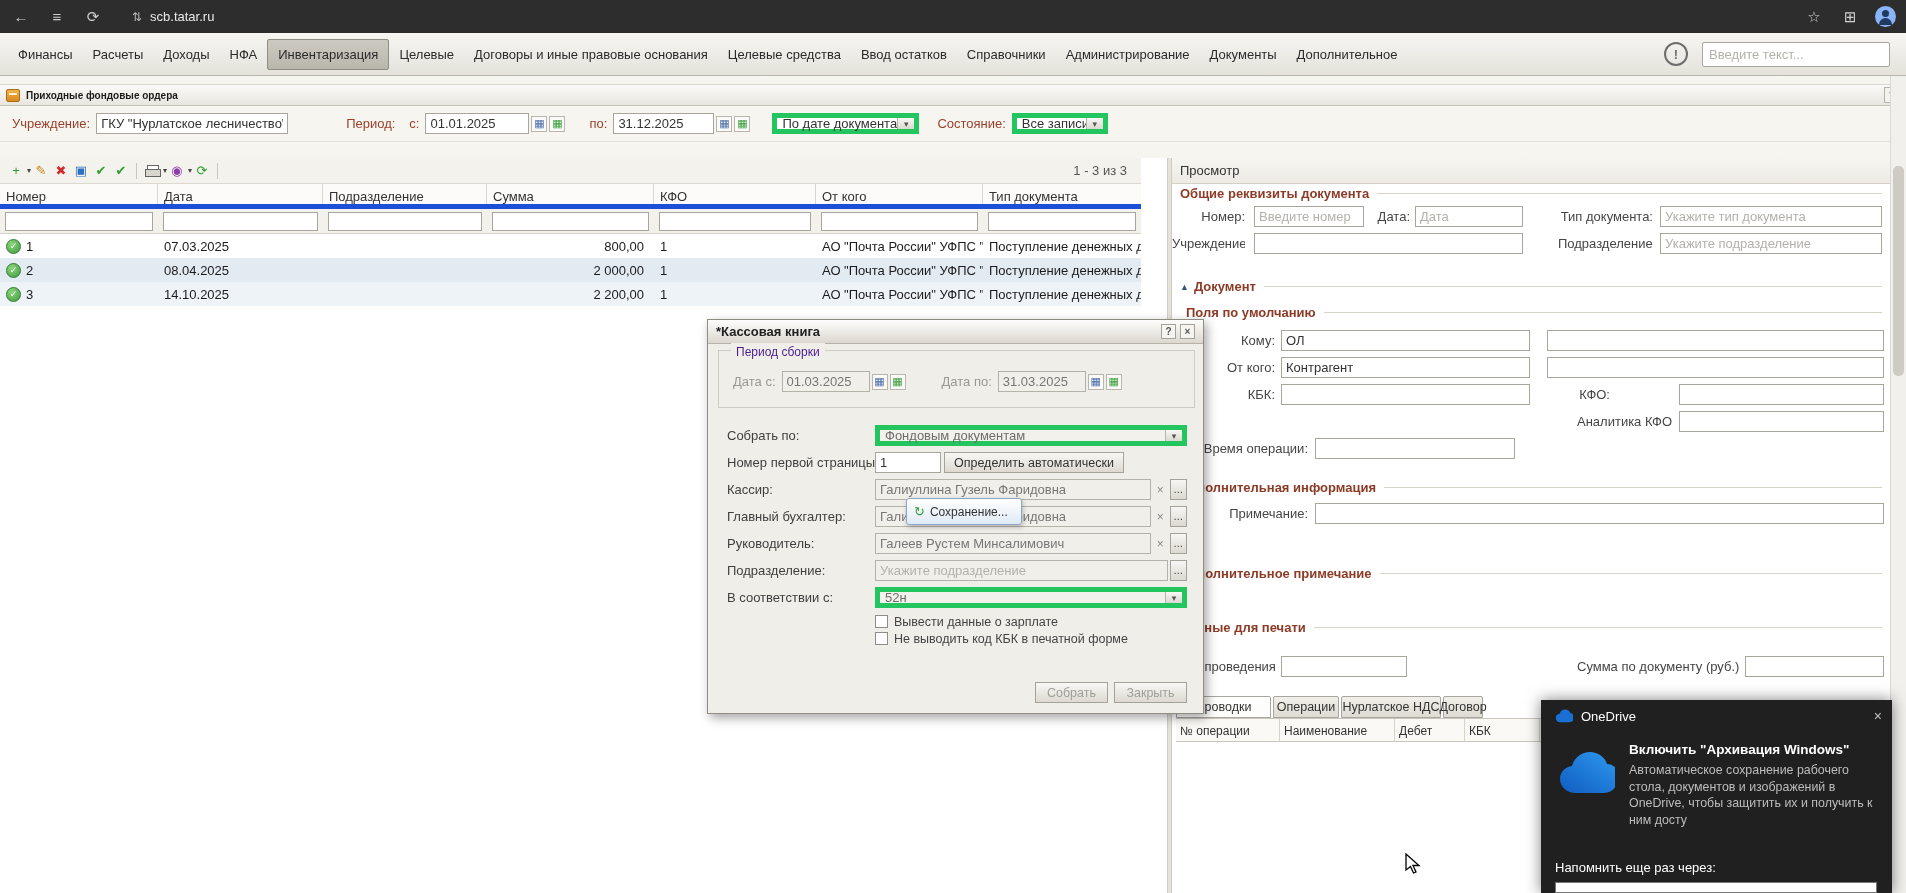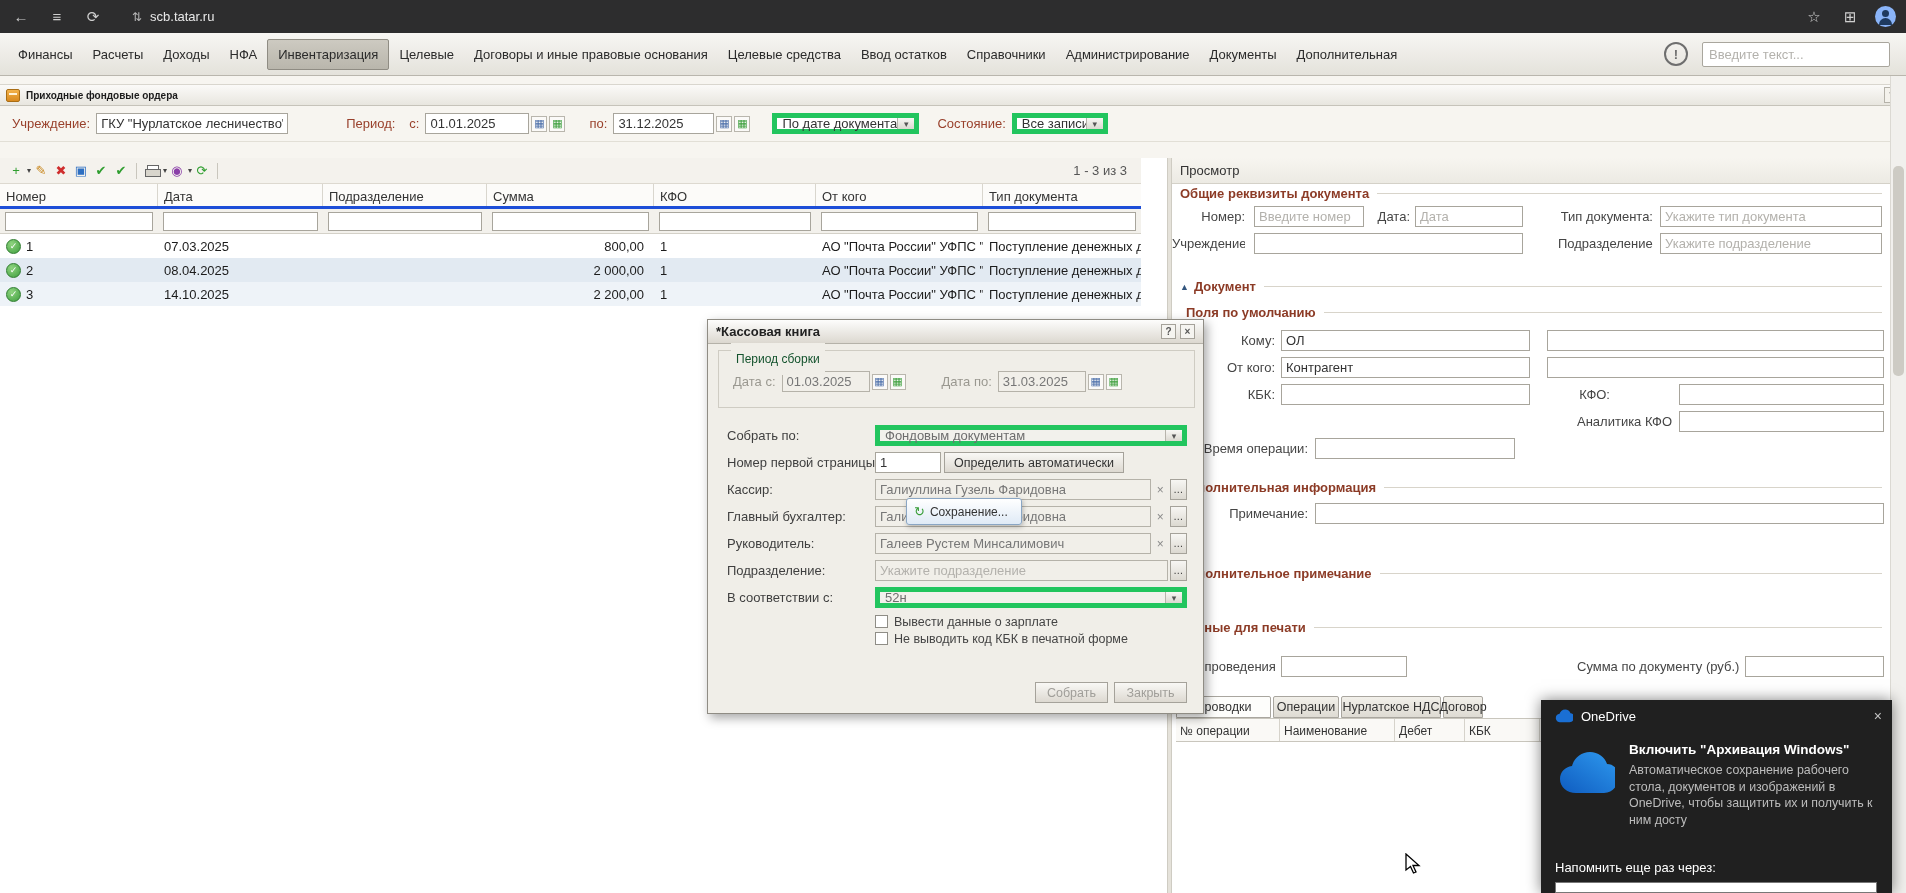--- a/index.html
+++ b/index.html
@@ -49,21 +49,21 @@
   .grid-toolbar{height:26px;background:#f4f2ed;border-bottom:1px solid #ddd9d0;display:flex;align-items:center;padding:0 6px;width:1141px}
   .tbtn{height:20px;min-width:18px;display:inline-flex;align-items:center;justify-content:center;font-size:13px;margin:0 1px;cursor:default}
   .g{color:#2f9e2f}.y{color:#c8861c}.r{color:#cf2d2d}.b{color:#2d6fc2}.p{color:#8a3fa8}
   .tcaret{font-size:8px;color:#444;margin-left:1px}
   .tsep{width:1px;height:16px;background:#c9c6bd;margin:0 5px}
   .icon-printer{position:relative;width:15px;height:12px;display:inline-block}
   .icon-printer::before{content:"";position:absolute;left:2px;top:0;width:10px;height:4px;background:#fff;border:1px solid #666}
   .icon-printer::after{content:"";position:absolute;left:0;top:4px;width:14px;height:6px;background:#d8d5cc;border:1px solid #666}
   .range{margin-left:auto;color:#555;font-size:13px;padding-right:8px}
 
-  .grid-head{display:flex;width:1141px;height:25px;background:#fcfbf9;border-bottom:3px solid #1d4ed8}
+  .grid-head{display:flex;width:1141px;height:25px;background:#fcfbf9;border-bottom:5px solid #1d4ed8}
   .gh-cell{border-right:1px solid #d9d6ce;padding:5px 6px 0 6px;font-size:13px;color:#333;white-space:nowrap;overflow:hidden}
   .grid-filter{display:flex;width:1141px;height:25px;background:#f3f1ec;border-bottom:1px solid #d4d1c8;align-items:center}
   .gf-cell{padding:0 5px}
   .gf-cell .inp{width:100%;height:19px}
   .grid-row{display:flex;width:1141px;height:24px;align-items:center;font-size:13px;color:#1c1c1c}
   .grid-row.r1{background:#ffffff}.grid-row.r2{background:#e2eaf2}.grid-row.r3{background:#eef3f8}
   .gr-cell{padding:0 6px;white-space:nowrap;overflow:hidden}
   .cell-sum{text-align:right;padding-right:10px}
   .okicon{width:15px;height:15px;border-radius:50%;background:radial-gradient(circle at 35% 30%,#8fd47f,#3f9e3f);border:1px solid #2f7d2f;color:#fff;font-size:9px;display:inline-flex;align-items:center;justify-content:center;margin-right:5px;flex:none}
 
@@ -83,21 +83,21 @@
   .tab{position:absolute;height:22px;border:1px solid #a9a69f;background:linear-gradient(#f2f0ea,#dedbd3);display:flex;align-items:center;justify-content:center;font-size:12.5px;color:#333;border-radius:2px 2px 0 0}
   .tab.active{background:#fdfdfb;z-index:2}
   .sub-head{position:absolute;left:4px;right:4px;height:24px;display:flex;background:#faf9f6;border-top:1px solid #c9c6bd;border-bottom:1px solid #c9c6bd}
   .sh-cell{border-right:1px solid #d6d3cb;font-size:12px;color:#333;padding:5px 4px 0 4px;white-space:nowrap;overflow:hidden}
 
   
   .modal{position:absolute;left:707px;top:319px;width:497px;height:395px;background:#f0eee8;border:1px solid #8f8c84;box-shadow:3px 4px 10px rgba(0,0,0,.35);z-index:50}
   .modal-title{height:24px;background:linear-gradient(#fdfdfc,#dcd8d0);border-bottom:1px solid #b5b2a9;display:flex;align-items:center;padding:0 8px;font-weight:bold;color:#222}
   .mbtn{width:15px;height:15px;border:1px solid #a5a29a;background:#f5f4f0;color:#555;font-size:10px;display:flex;align-items:center;justify-content:center;margin-left:4px}
   .fieldset{position:absolute;left:10px;top:30px;width:477px;height:58px;border:1px solid #cfccc3}
-  .legend{position:absolute;top:-8px;left:12px;background:#f0eee8;padding:9px 5px;font-size:12px;color:#14532d}
+  .legend{position:absolute;top:-8px;left:12px;background:#f0eee8;padding:2px 5px;font-size:12px;color:#4c1d95}
   .fs-row{display:flex;align-items:center;margin:20px 0 0 14px}
   .dis-label{color:#9a9890;margin-right:6px}
   .inp-gray{border:1px solid #b5b2a9;height:21px;font:13px "Liberation Sans",sans-serif;padding:0 4px;color:#777;background:#f1efe9}
   .mrow{position:absolute;left:19px;right:16px;height:21px;display:flex;align-items:center}
   .mlabel{width:148px;color:#3f3f3f;white-space:nowrap;flex:none}
   .btn{height:21px;padding:0 9px;border:1px solid #a5a29a;background:linear-gradient(#f9f8f5,#ddd9d1);color:#333;font:12.5px "Liberation Sans",sans-serif;display:inline-flex;align-items:center}
   .btn.disabled{color:#a09e99}
   .xbtn{width:15px;height:19px;display:flex;align-items:center;justify-content:center;color:#8a8a8a;font-size:12px;margin-left:2px}
   .dots-btn{width:18px;height:21px;border:1px solid #a5a29a;background:linear-gradient(#f7f6f3,#dcd9d1);font-size:10px;display:flex;align-items:center;justify-content:center;color:#333;margin-left:2px}
   .cb{width:13px;height:13px;border:1px solid #8f8d86;background:#fff;flex:none;margin-right:6px}
@@ -148,21 +148,21 @@
   <div class="menu-item">Доходы</div>
   <div class="menu-item">НФА</div>
   <div class="menu-item active">Инвентаризация</div>
   <div class="menu-item">Целевые</div>
   <div class="menu-item">Договоры и иные правовые основания</div>
   <div class="menu-item">Целевые средства</div>
   <div class="menu-item">Ввод остатков</div>
   <div class="menu-item">Справочники</div>
   <div class="menu-item">Администрирование</div>
   <div class="menu-item">Документы</div>
-  <div class="menu-item">Дополнительная</div>
+  <div class="menu-item">Дополнительное</div>
   <div class="spacer"></div>
   <span class="warn-circle">!</span>
   <input class="menu-search" placeholder="Введите текст..." style="">
 </div>
 
 <div class="page-titlebar">
   <span class="page-icon"></span>
   <span class="page-title">Приходные фондовые ордера</span>
   <span class="help-box">?</span>
 </div>

